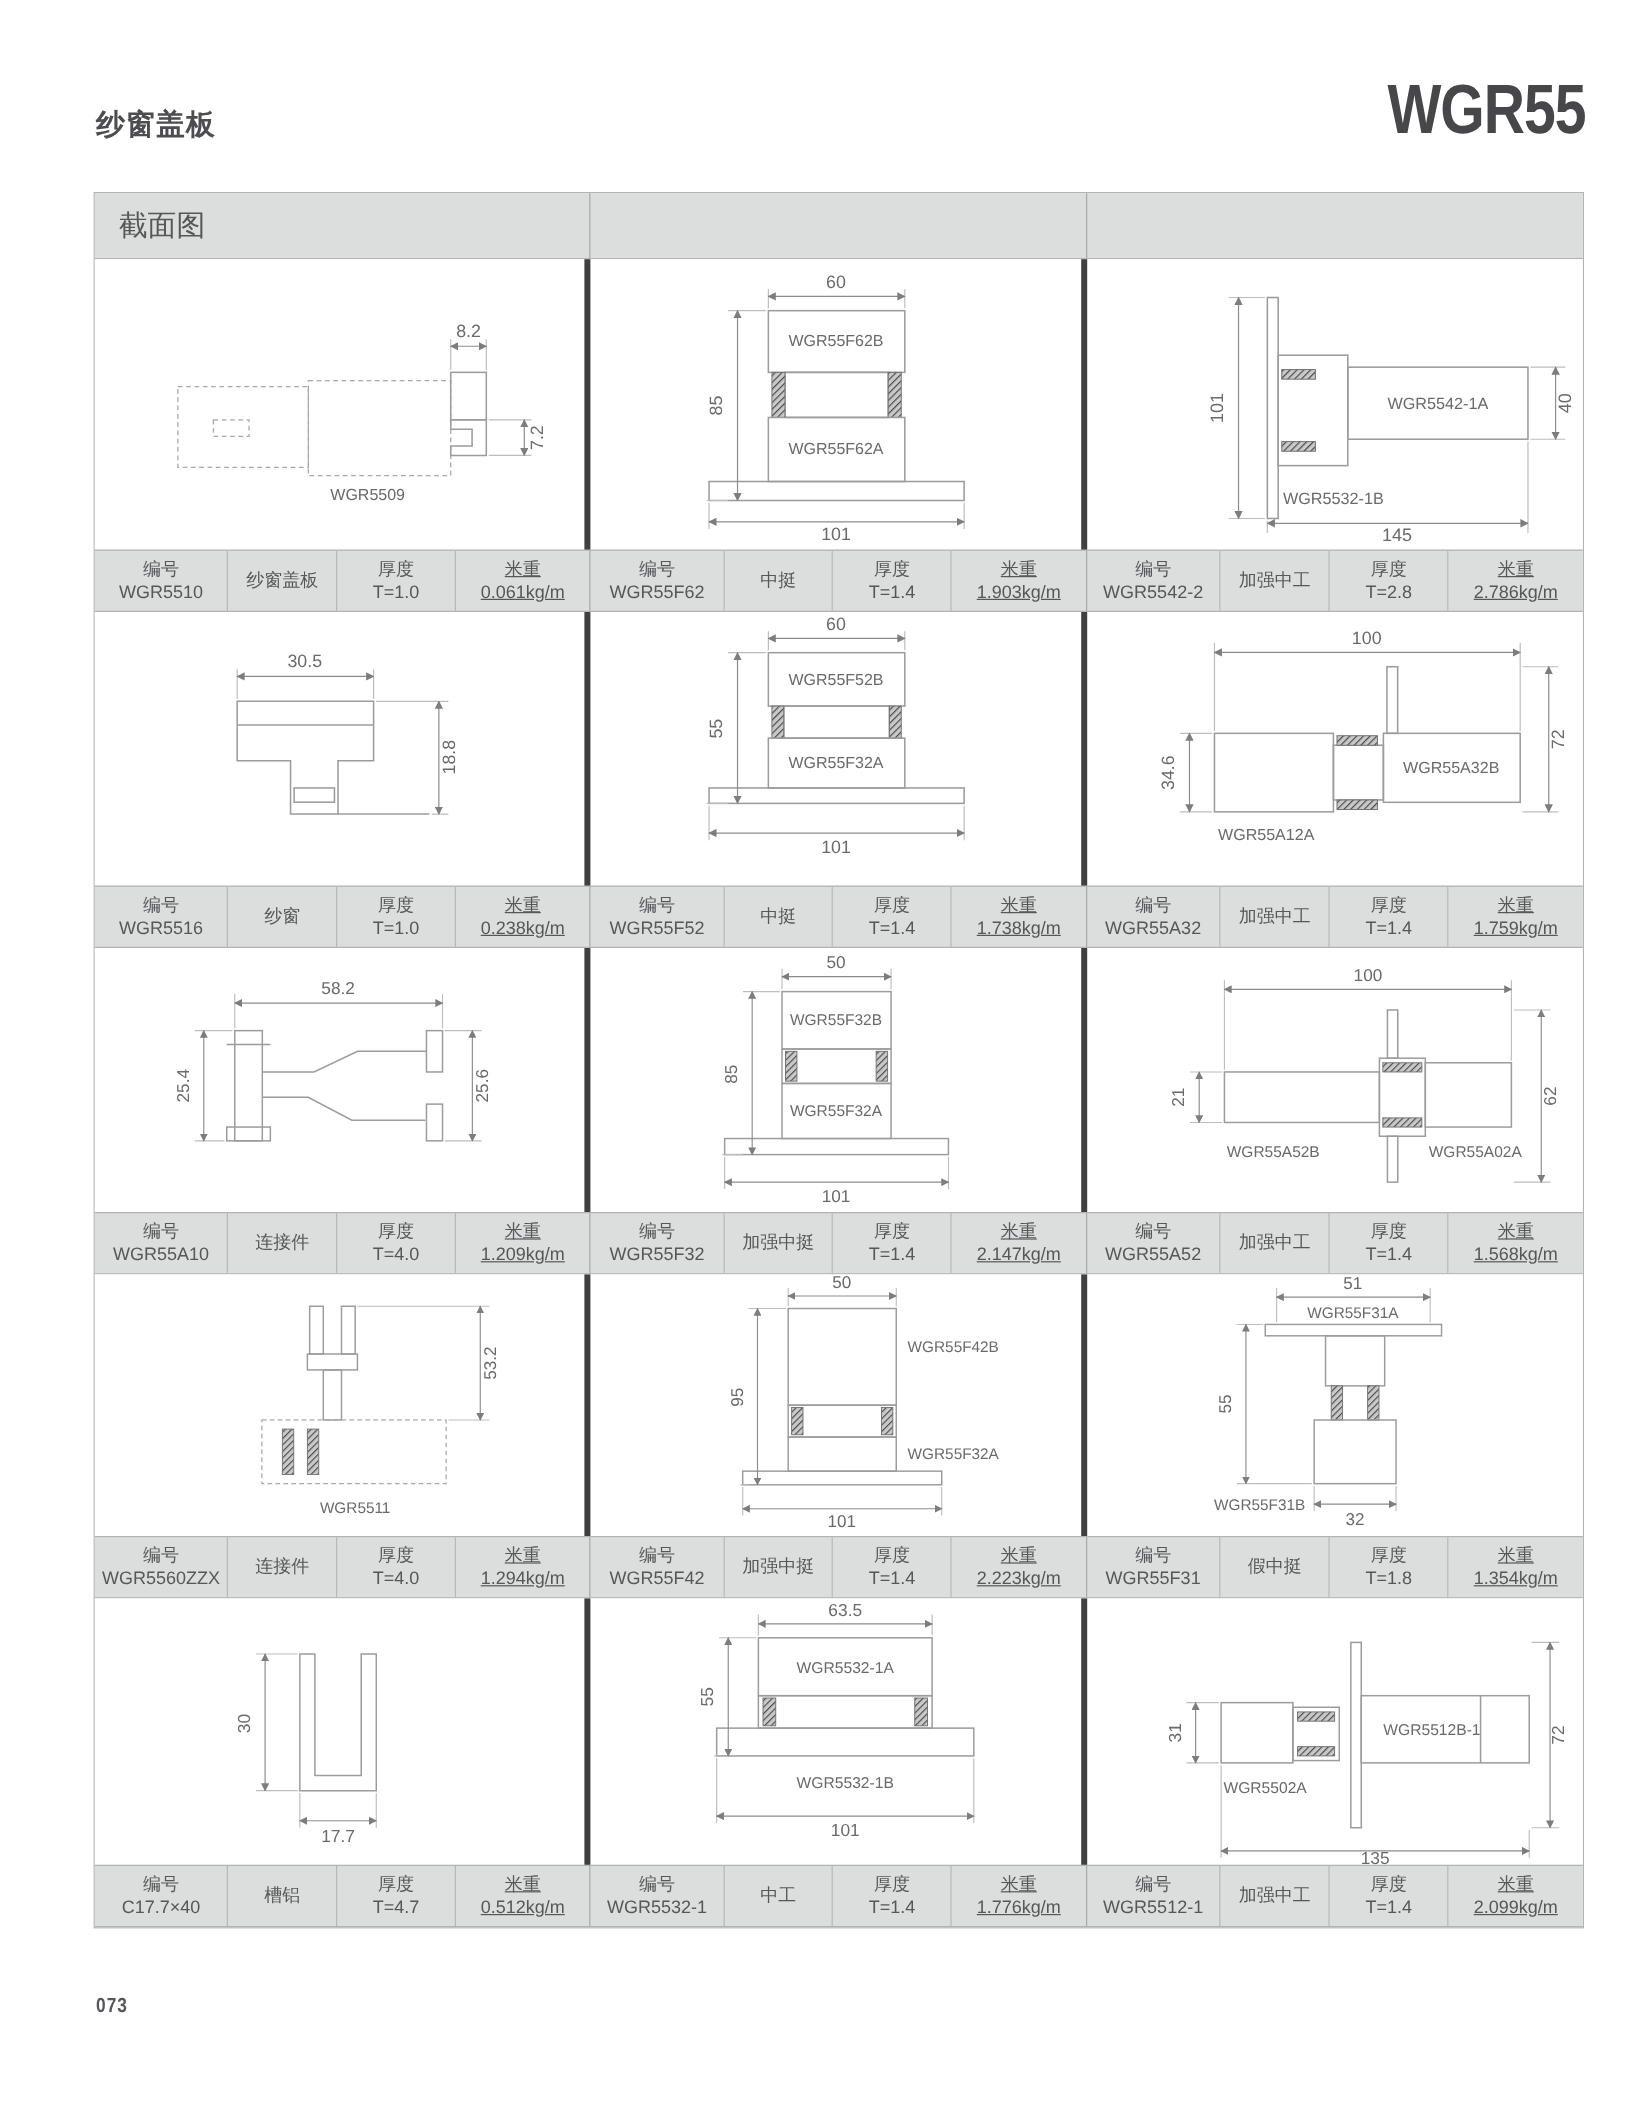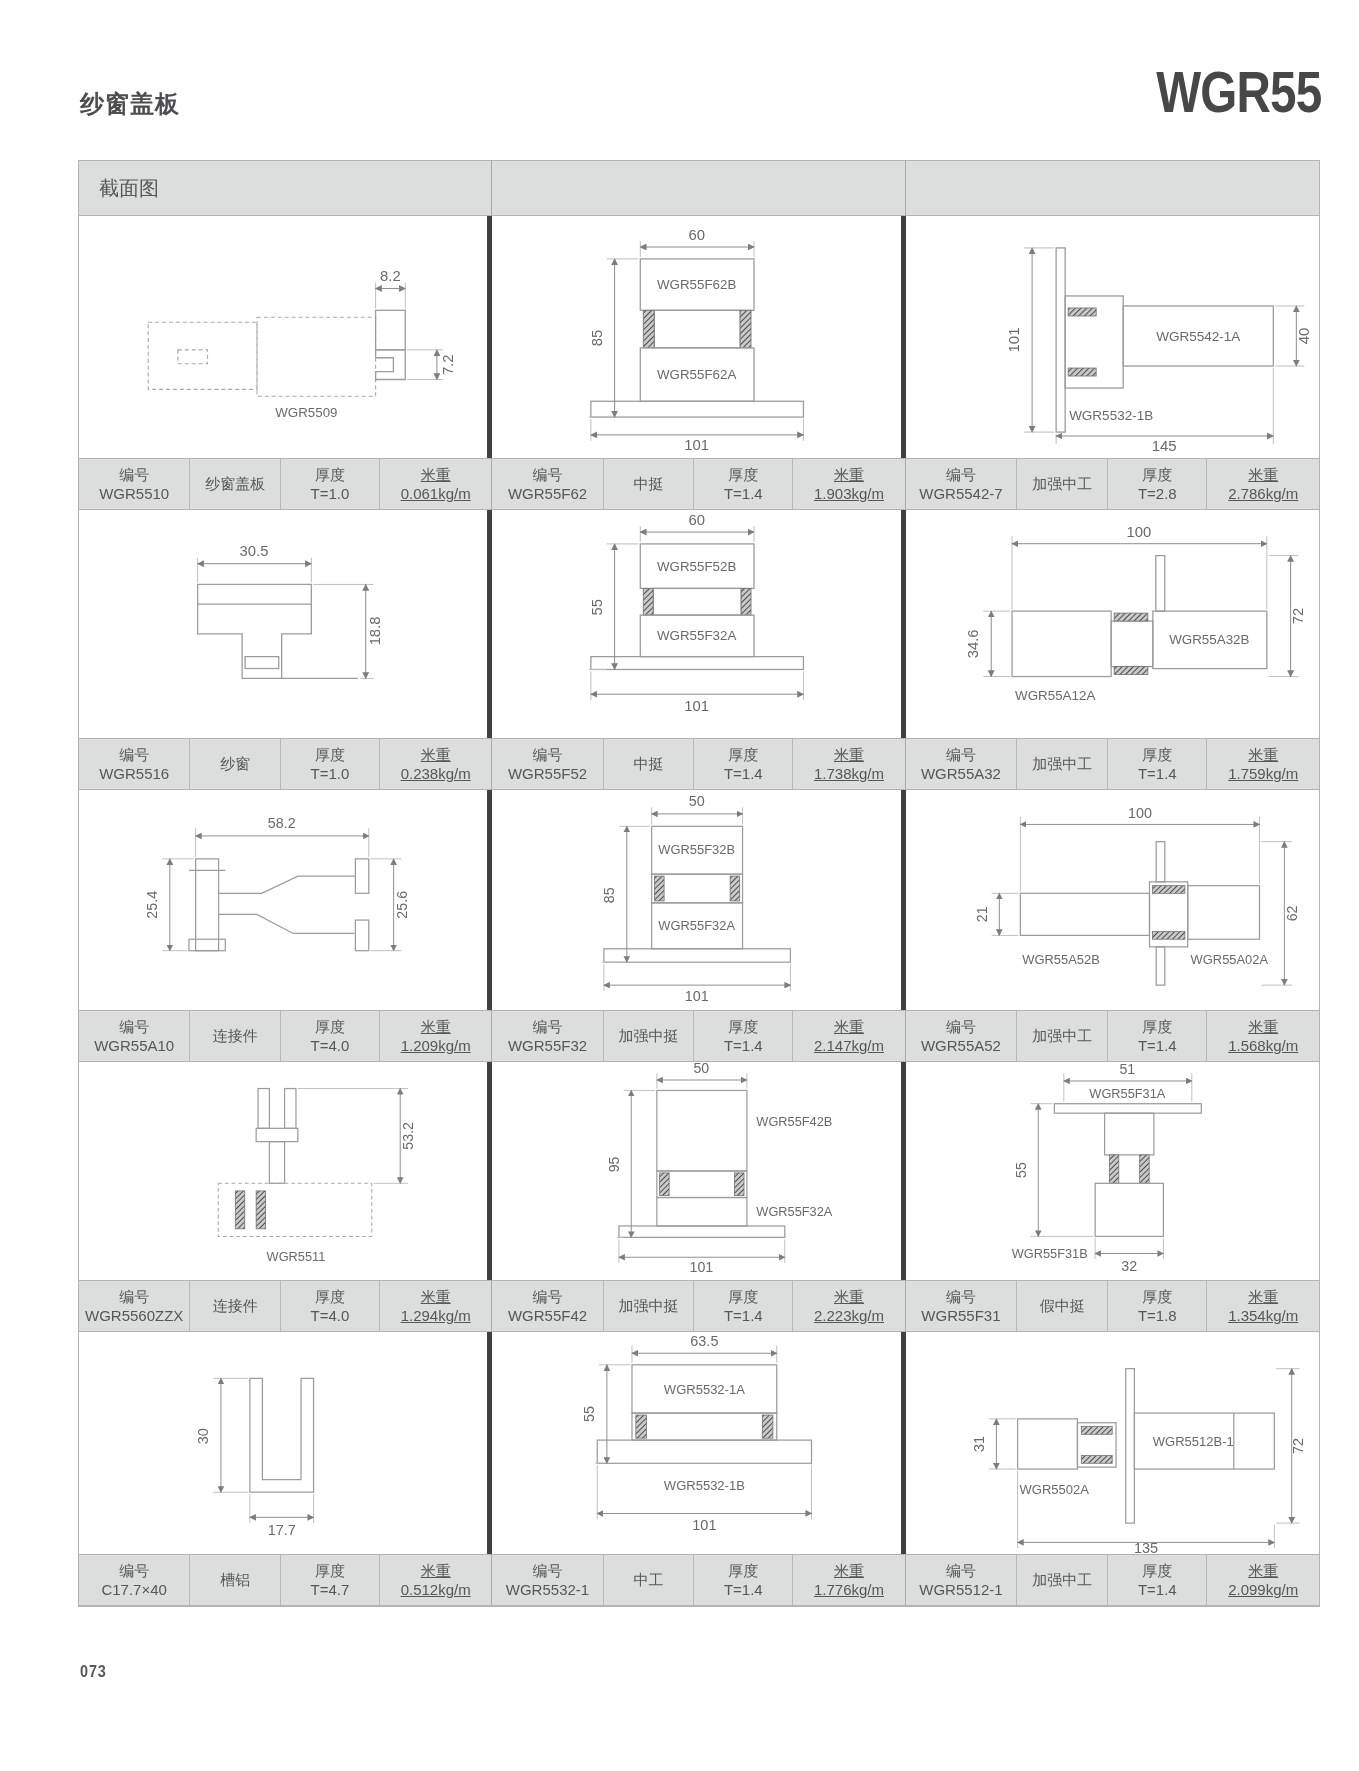--- a/index.html
+++ b/index.html
@@ -2,21 +2,21 @@
 <html><head>
 <meta charset="utf-8">
 <style>
   html,body{margin:0;padding:0;background:#ffffff;}
   body{width:1359px;height:1771px;position:relative;font-family:"Liberation Sans",sans-serif;color:#58595b;}
   .title{position:absolute;left:80px;top:88px;font-size:24px;font-weight:700;color:#4d4d4f;letter-spacing:1px;}
   .series{position:absolute;right:38px;top:58px;font-size:58px;font-weight:700;color:#47474a;transform:scaleX(.82);transform-origin:right center;letter-spacing:-1px;}
   .pageno{position:absolute;left:80px;top:1662px;font-size:17px;font-weight:700;color:#56575a;transform:scaleX(.85);transform-origin:left center;letter-spacing:1px;}
   .sheet-table{position:absolute;left:78px;top:160px;width:1240px;border:1px solid #b3b3b3;}
   .band{height:54px;background:#dcdddd;display:grid;grid-template-columns:1fr 1fr 1fr;border-bottom:1px solid #b3b3b3;}
-  .band>div{border-right:1px solid #a9a9a9;display:flex;align-items:center;padding-left:20px;font-size:20px;color:#565759;}
+  .band>div{border-right:1px solid #a9a9a9;display:flex;align-items:center;padding-left:20px;font-size:24px;color:#565759;}
   .band>div:last-child{border-right:none;}
   .draw-row{display:grid;grid-template-columns:1fr 1fr 1fr;background:#fff;}
   .draw-cell{border-right:5px solid #404040;position:relative;overflow:hidden;}
   .draw-cell:last-child{border-right:none;}
   .draw-cell svg{display:block;width:100%;height:100%;}
   .h242{height:242px}.h228{height:228px}.h220{height:220px}.h218{height:218px}.h222{height:222px}
   .info-row{display:grid;grid-template-columns:1fr 1fr 1fr;background:#dcdddd;border-top:1px solid #b3b3b3;border-bottom:1px solid #b3b3b3;}
   .info-group{display:grid;grid-template-columns:27% 22% 24% 27%;border-right:1px solid #a9a9a9;}
   .info-group:last-child{border-right:none;}
   .info-cell{border-right:1px solid #b8b8b8;height:50px;display:flex;flex-direction:column;justify-content:center;align-items:center;font-size:15px;line-height:1.3;color:#565759;text-align:center;}
@@ -170,21 +170,21 @@
           <span>T=1.4</span>
         </div>
       <div class="info-cell">
           <span>米重</span>
           <span>1.903kg/m</span>
         </div>
     </div>
     <div class="info-group">
       <div class="info-cell">
           <span>编号</span>
-          <span>WGR5542-7</span>
+          <span>WGR5542-2</span>
         </div>
       <div class="info-cell">
           <span>加强中工</span>
         </div>
       <div class="info-cell">
           <span>厚度</span>
           <span>T=2.8</span>
         </div>
       <div class="info-cell">
           <span>米重</span>

